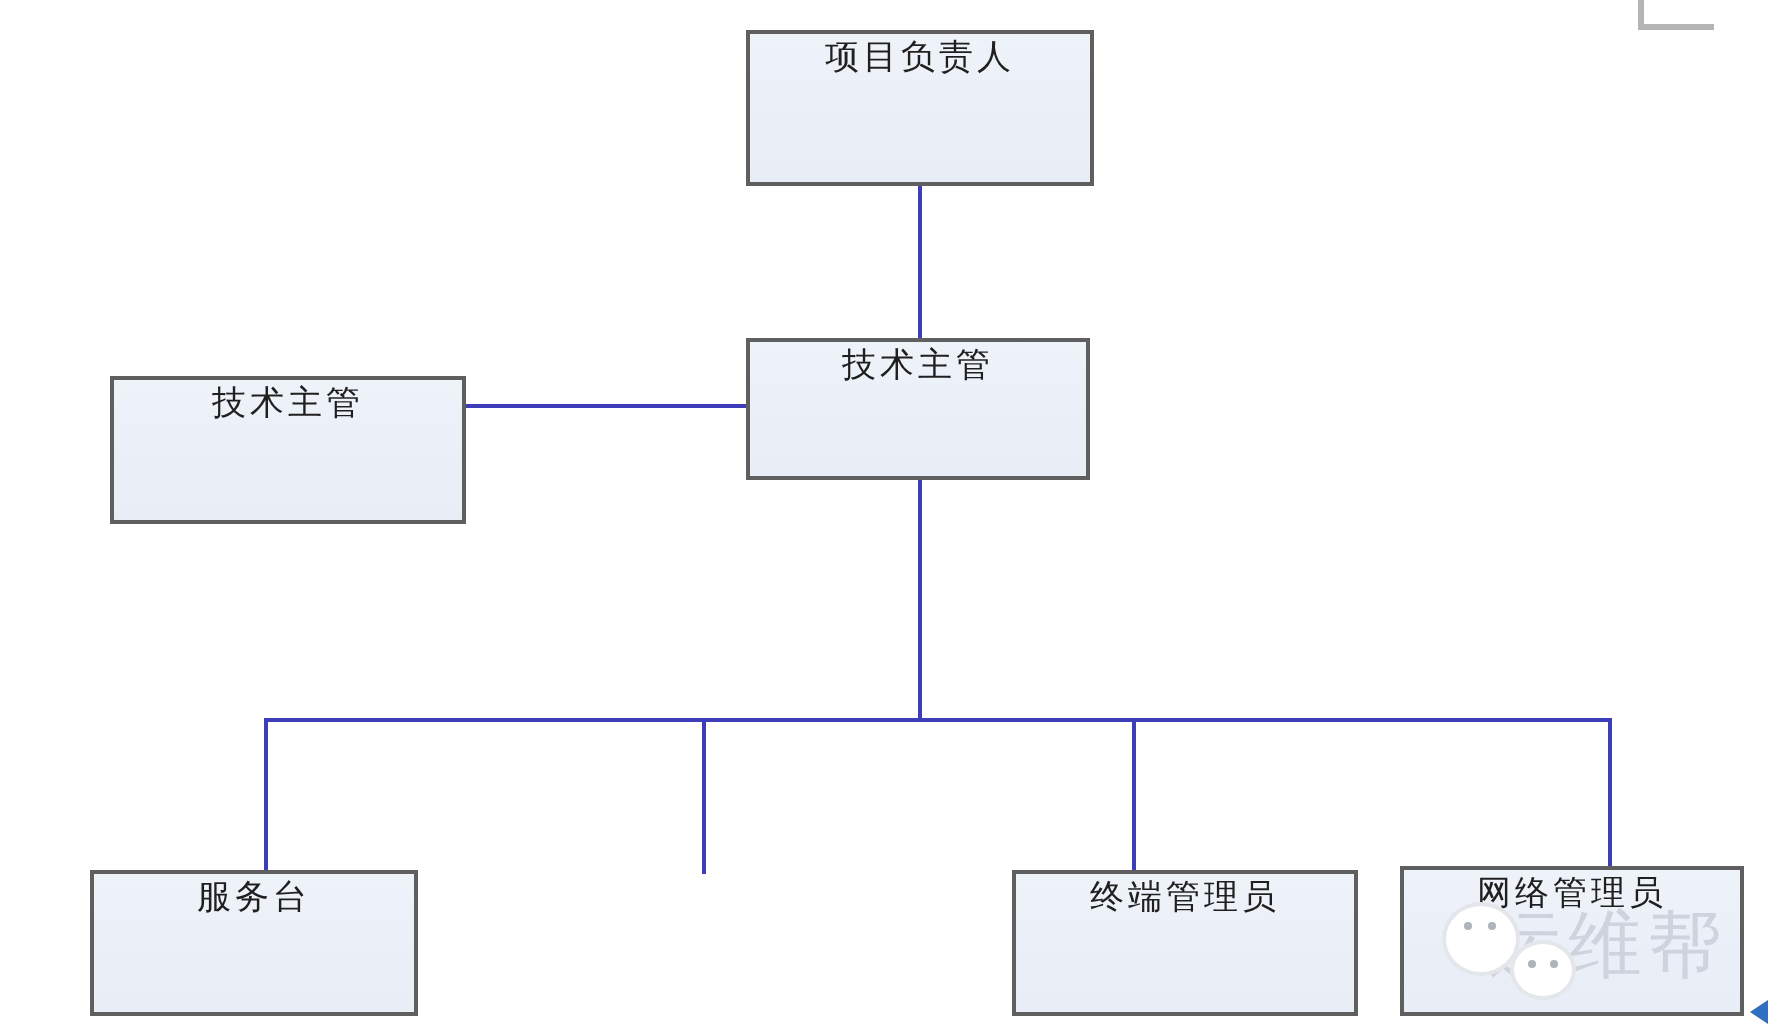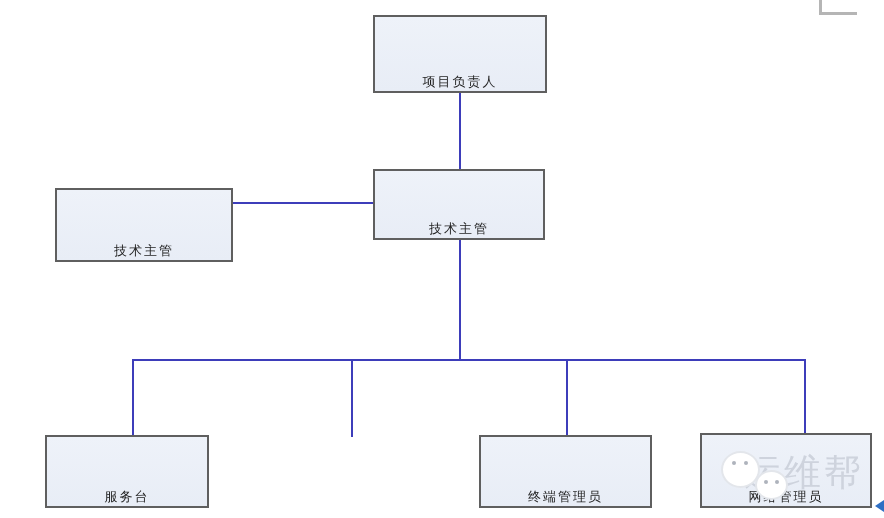--- a/index.html
+++ b/index.html
@@ -4,22 +4,22 @@
 <style>
   html,body{margin:0;padding:0;background:#ffffff;}
   .canvas{
     position:relative;width:884px;height:518px;background:#ffffff;overflow:hidden;
     font-family:"Liberation Serif","DejaVu Serif",serif;
   }
   .node{
     position:absolute;box-sizing:border-box;
     background:linear-gradient(180deg,#eef2f9 0%,#e8edf6 100%);
     border:2px solid #5f5f5f;
-    display:flex;align-items:flex-end;justify-content:center;
-    font-size:13px;color:#1f1f1f;letter-spacing:2px;
+    display:flex;align-items:flex-start;justify-content:center;
+    font-size:17px;color:#1f1f1f;letter-spacing:2px;
   }
   .node .lbl{position:relative;z-index:2;}
   .line{position:absolute;background:#3d3dba;}
   .gray-mark{position:absolute;background:#b5b5b5;}
   .wm-text{
     position:absolute;left:744px;top:448px;width:140px;
     font-size:37px;letter-spacing:3px;color:#ced3dd;z-index:3;
     font-family:"Liberation Serif","DejaVu Serif",serif;
     white-space:nowrap;
   }
@@ -64,21 +64,21 @@
 
   <div class="node" style="left:373px;top:169px;width:172px;height:71px;">
     <span class="lbl">技术主管</span>
   </div>
 
   <div class="node" style="left:45px;top:435px;width:164px;height:73px;">
     <span class="lbl">服务台</span>
   </div>
 
 
-  <div class="node" style="left:479px;top:435px;width:173px;height:73px;">
+  <div class="node" style="left:506px;top:435px;width:173px;height:73px;">
     <span class="lbl">终端管理员</span>
   </div>
 
   <div class="node" style="left:700px;top:433px;width:172px;height:75px;">
     <span class="lbl">网络管理员</span>
   </div>
 
   <div class="wm-text">运维帮</div>
   <div class="bubble bubble-large">
     <span class="eye eye1"></span>

